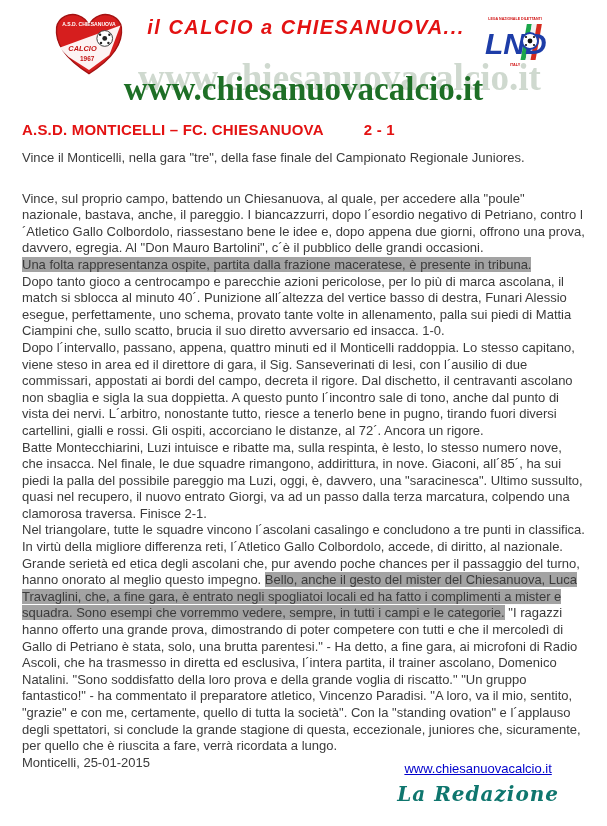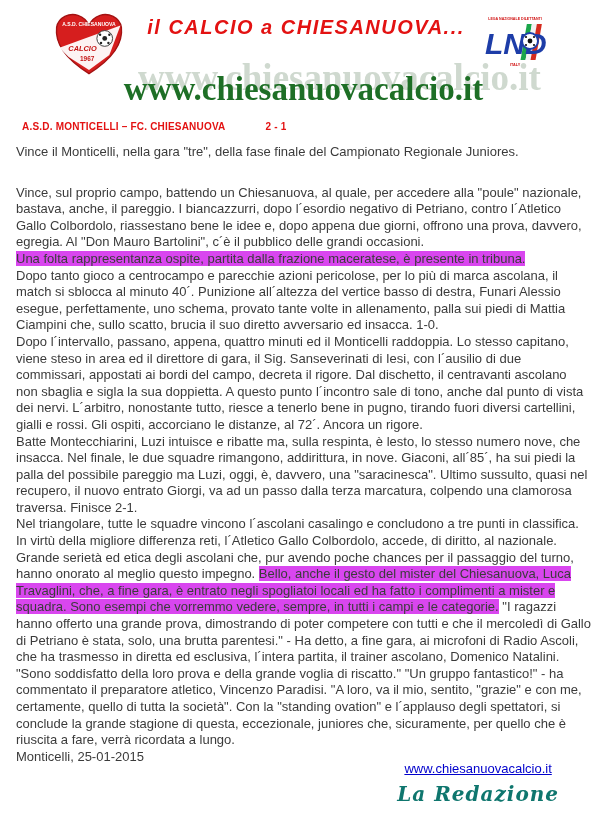--- a/index.html
+++ b/index.html
@@ -24,27 +24,27 @@
     font-size:37px; color:#cfd9cf;
   }
   .url-main {
     position:absolute; left:0; right:0; top:71px; text-align:center;
     font-family:"Liberation Serif","DejaVu Serif",serif; font-weight:bold;
     font-size:33px; color:#1e6f26;
   }
   
   .title-row {
     padding:0 22px; margin-top:9px; color:#e31212;
-    font-weight:bold; font-size:10px; letter-spacing:0.2px;
+    font-weight:bold; font-size:15px; letter-spacing:0.2px;
   }
   .score { margin-left:40px; }
-  .article-body { padding:0 16px; margin-top:12px; font-size:13px; line-height:16.6px; }
+  .article-body { padding:0 22px; margin-top:12px; font-size:13px; line-height:16.6px; }
   .para { margin:0; }
   .para.space { margin-top:24px; }
-  .hl { background:#d946ef; }
+  .hl { background:#a3a3a3; }
   
   .footer { position:absolute; right:48px; bottom:20px; text-align:center; }
   .flink { color:#0000cc; text-decoration:underline; font-size:13px; }
   .sig {
     margin-top:5px; color:#0f766e; font-size:20px; font-style:italic; font-weight:bold;
     font-family:"DejaVu Serif","Liberation Serif",serif; letter-spacing:1px;
   }
 </style>
 </head>
 <body>

